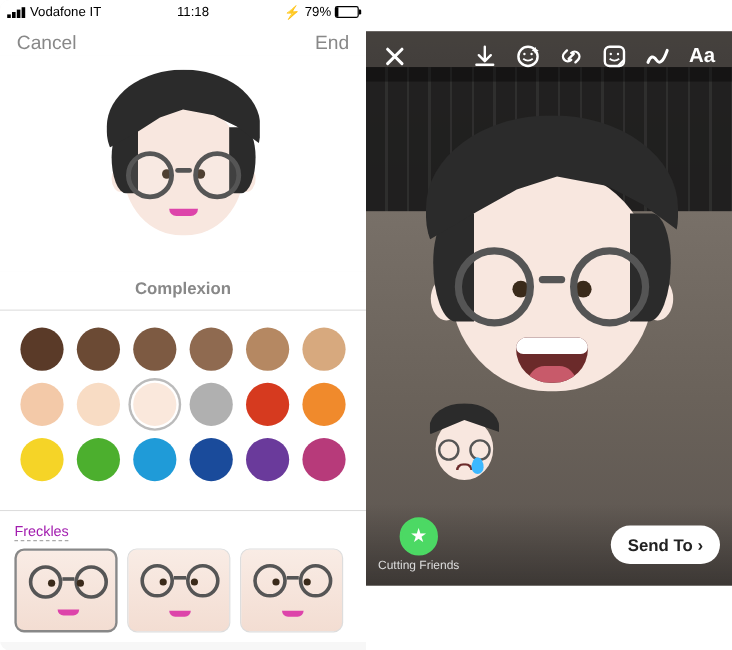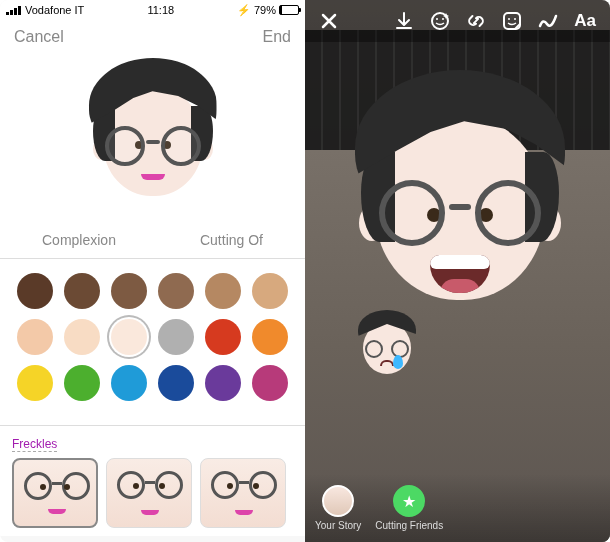--- a/index.html
+++ b/index.html
@@ -75,21 +75,21 @@
     .lens-r { right:2px; }
     .bridge { position:absolute; width:14px; height:4px; background:#555; top:14px; left:43px; border-radius:2px; }
     .eye { position:absolute; width:8px; height:8px; background:#3a2a1a; border-radius:50%; top:85px; }
     .eye-l{left:52px} .eye-r{right:52px}
     .mouth { position:absolute; width:24px; height:6px; background:#d4a; border-radius:0 0 12px 12px; top:118px; left:58px; }
     .tabs-row {
       display: flex; justify-content: space-around; padding: 6px 0 10px;
       background: #fff; color: #aaa; font-size: 14px;
       border-bottom: 1px solid #ddd;
     }
-    .tabs-row .tab { padding: 0 20px; color:#888; }
+    .tabs-row .tab { padding: 0 20px; color:#888;font-weight:bold; }
     .colors-section {
       background: #fff; padding: 14px 12px; border-bottom: 1px solid #ddd;
     }
     .color-row { display:flex; justify-content:space-around; margin-bottom:10px; }
     .color-swatch {
       width:36px; height:36px; border-radius:50%; cursor:pointer;
     }
     .color-swatch.selected { box-shadow: 0 0 0 2px #fff, 0 0 0 4px #bbb; }
     .freckles-section { background:#fff; padding: 8px 12px; }
     .freckles-title { font-size:12px; color:#a21caf; margin-bottom:6px; border-bottom:1px dashed #aaa; display:inline-block; }
@@ -102,23 +102,24 @@
     .mini-glasses { position:absolute; top:12px; left:8px; width:70px; }
     .mini-lens { position:absolute; width:28px; height:28px; border:3px solid #555; border-radius:50%; }
     .mini-lens-l{left:2px} .mini-lens-r{right:2px}
     .mini-bridge { position:absolute; width:10px; height:3px; background:#555; top:10px; left:30px; }
     .mini-eye{position:absolute;width:6px;height:6px;background:#3a2a1a;border-radius:50%;top:24px}
     .mini-eye-l{left:26px}.mini-eye-r{right:26px}
     .mini-mouth{position:absolute;width:18px;height:5px;background:#d4a;border-radius:0 0 9px 9px;bottom:12px;left:34px}
     
     
     .right-panel {
-      width: 305px; height: 542px; position: relative;
+      width: 305px; height: 462px; position: relative;
       background: linear-gradient(180deg, #6b6560 0%, #5a544f 30%, #4a4540 100%);
       overflow:hidden;
+      margin-top:26px;
     }
     .keyboard-bg {
       position:absolute; top:30px; left:0; right:0; height:130px;
       background: repeating-linear-gradient(90deg, #1a1a1a 0 16px, #2a2a2a 16px 18px),
                   repeating-linear-gradient(0deg, #1a1a1a 0 16px, #2a2a2a 16px 18px);
       opacity:0.9;
     }
     .surface{position:absolute;top:150px;left:0;right:0;bottom:0;background:linear-gradient(#787068,#6a625a,#5c5550);}
     .story-toolbar {
       position:absolute; top:0; left:0; right:0; height:42px;
@@ -215,21 +216,20 @@
       <div class="glasses">
           <div class="lens lens-l"></div>
           <div class="lens lens-r"></div>
           <div class="bridge"></div>
         </div>
       <div class="mouth"></div>
     </div>
   </div>
   <div class="tabs-row">
     <span class="tab">Complexion</span>
-    <span class="tab">Cutting Of</span>
   </div>
   <div class="colors-section" id="colors">
       <div class="color-row">
         <div class="color-swatch" style="background: rgb(90, 58, 40);"></div>
         <div class="color-swatch" style="background: rgb(107, 74, 52);"></div>
         <div class="color-swatch" style="background: rgb(125, 90, 66);"></div>
         <div class="color-swatch" style="background: rgb(143, 106, 80);"></div>
         <div class="color-swatch" style="background: rgb(181, 136, 98);"></div>
         <div class="color-swatch" style="background: rgb(215, 169, 126);"></div>
       </div>
@@ -359,24 +359,24 @@
     <div class="sm-glasses">
         <div class="sm-lens sm-lens-l"></div>
         <div class="sm-lens sm-lens-r"></div>
       </div>
     <div class="sm-mouth"></div>
       <div class="sm-tear"></div>
   </div>
 
   <div class="story-footer">
     <div class="footer-item">
-      <div class="footer-circle avatar"></div>
-      <span class="footer-label">Your Story</span>
-    </div>
-    <div class="footer-item">
       <div class="footer-circle green">
           <span style="color:#fff;font-size:16px">★</span>
         </div>
       <span class="footer-label">Cutting Friends</span>
     </div>
     <div class="footer-spacer"></div>
+    <div class="send-to-btn">
+      <span>Send To</span>
+      <span>›</span>
+    </div>
   </div>
 </div>
 
 </body></html>

